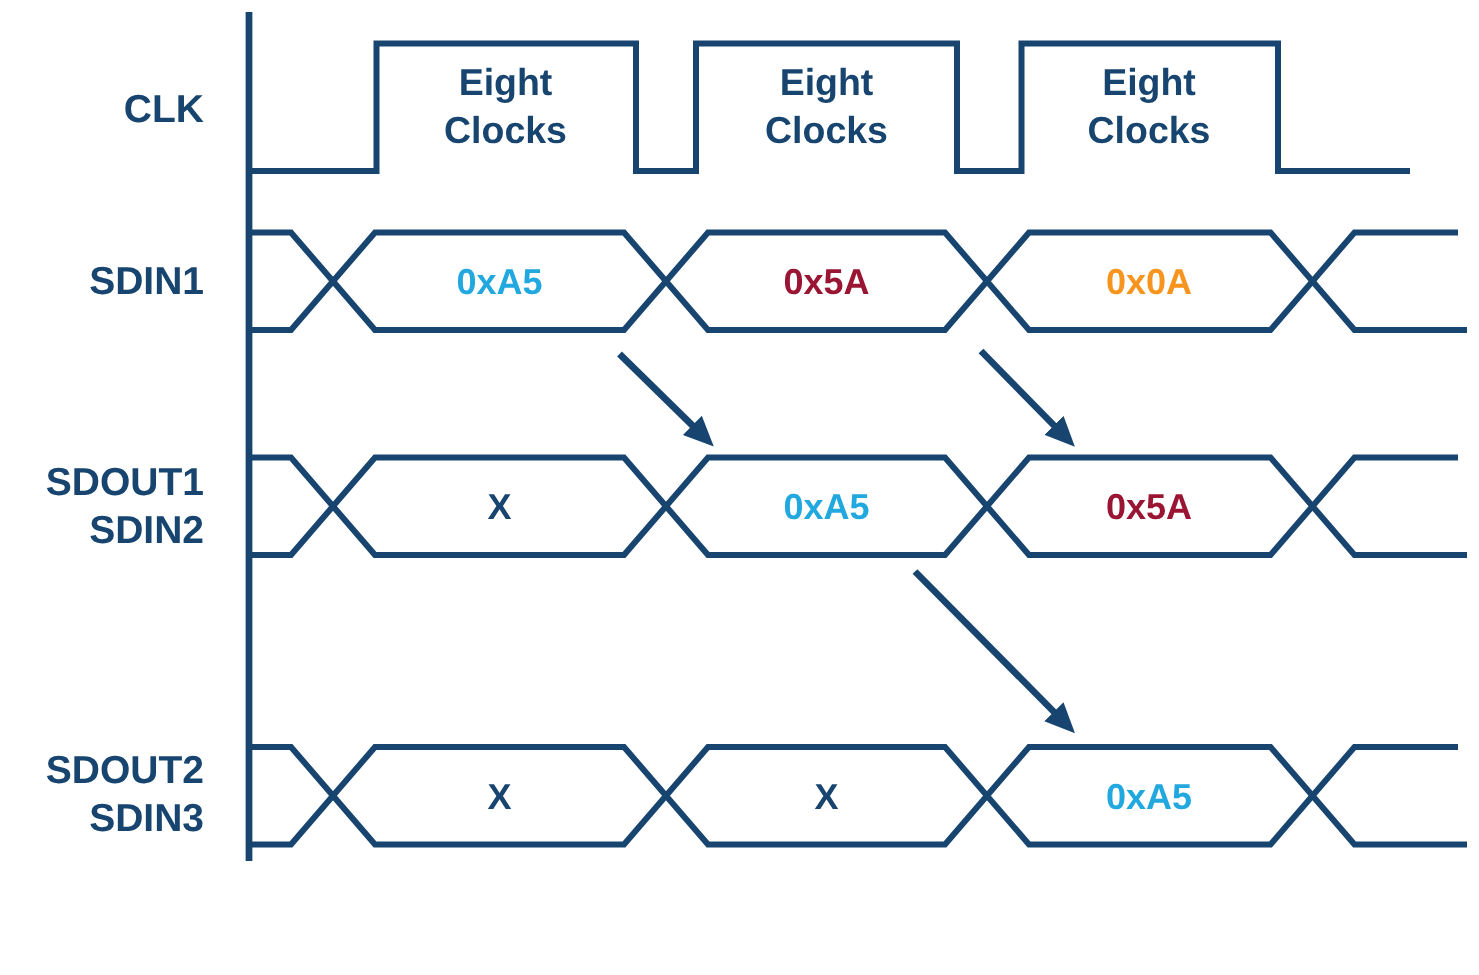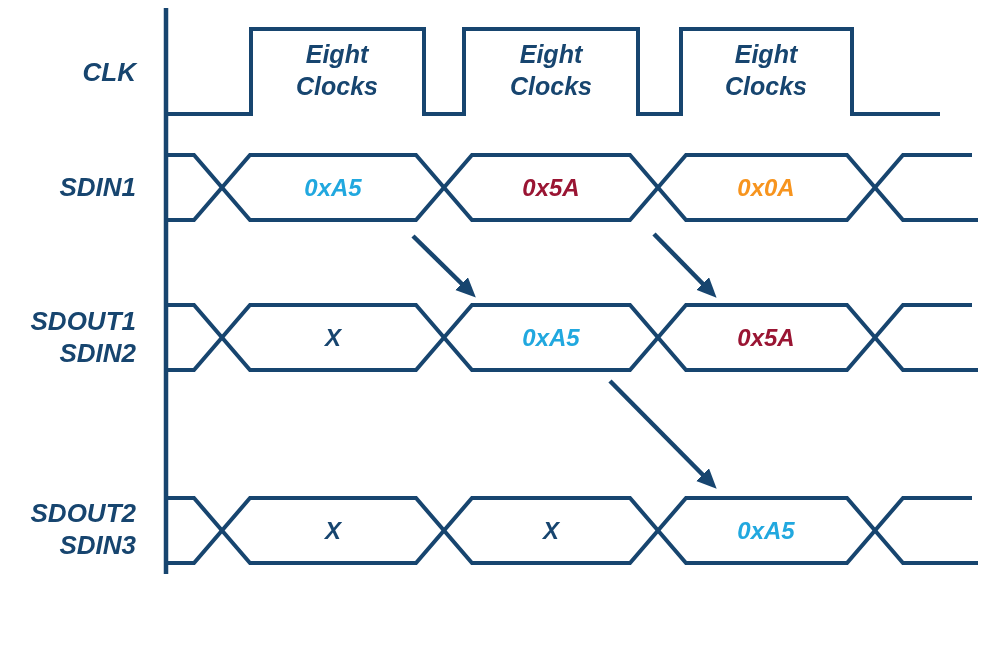--- a/index.html
+++ b/index.html
@@ -1,17 +1,17 @@
 <!DOCTYPE html>
 <html><head>
 <meta charset="utf-8">
 <style>
   html,body{margin:0;padding:0;background:#fff;}
   .canvas{position:relative;width:986px;height:574px;background:#ffffff;overflow:hidden;
-          font-family:"Liberation Sans", sans-serif;font-style:italic;}
+          font-family:"Liberation Sans", sans-serif;}
   svg{position:absolute;left:0;top:0;}
   text{font-family:"Liberation Sans", sans-serif;font-weight:bold;}
   .sig-label{font-size:26px;}
   .pulse-label{font-size:25px;}
   .bus-value{font-size:24px;}
   .fig-code{font-size:10px;font-weight:bold;}
 </style>
 </head>
 <body>
 

